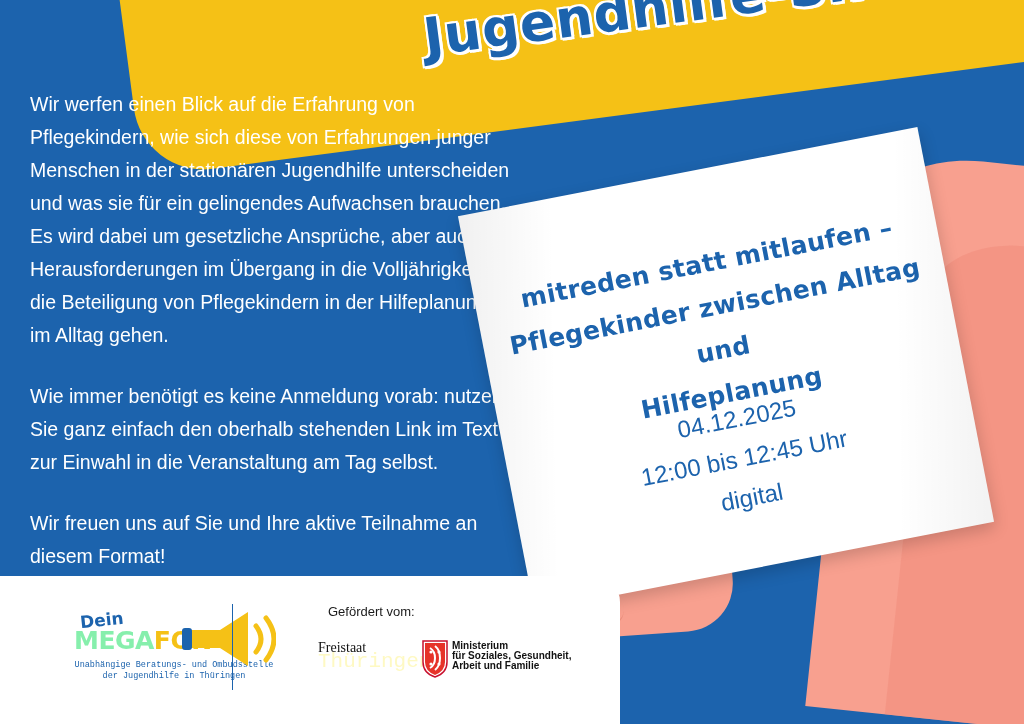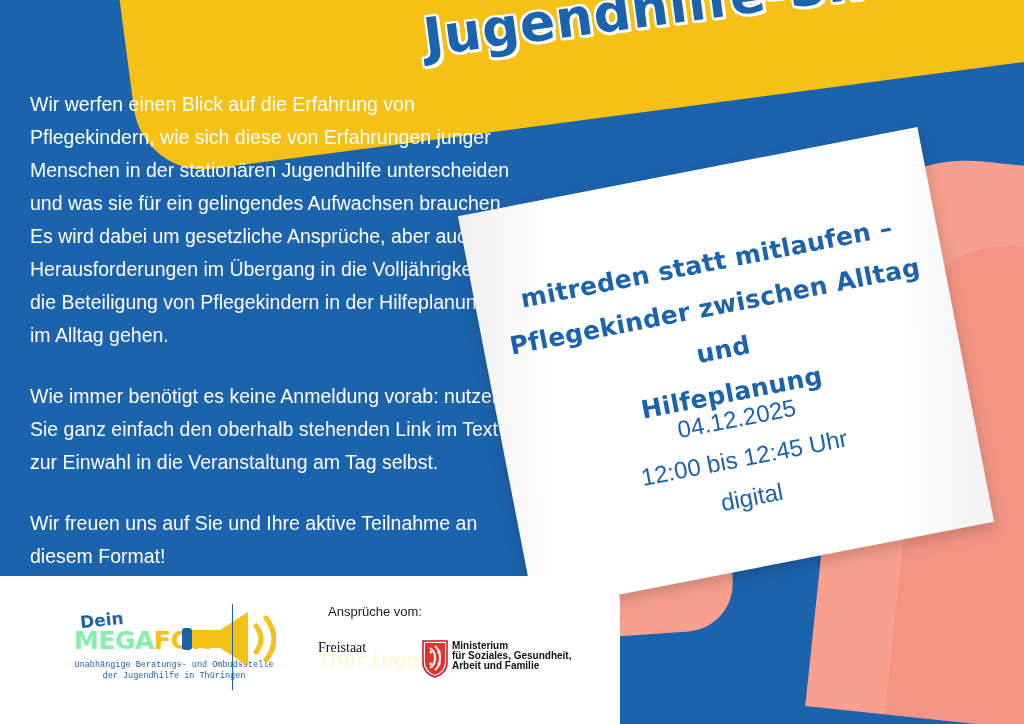--- a/index.html
+++ b/index.html
@@ -341,21 +341,21 @@
     <svg class="megaphone" viewBox="0 0 96 62">
       <path d="M6 22 L40 22 L68 4 L68 58 L40 40 L6 40 Z" fill="#f5c116"></path>
       <rect x="2" y="20" width="10" height="22" rx="3" fill="#1c63ad"></rect>
       <path d="M76 18 q10 13 0 26" stroke="#f5c116" stroke-width="5" fill="none" stroke-linecap="round"></path>
       <path d="M86 10 q16 21 0 42" stroke="#f5c116" stroke-width="5" fill="none" stroke-linecap="round"></path>
     </svg>
   </div>
 
   <div class="divider-v"></div>
 
-  <div class="funded-label">Ansprüche vom:</div>
+  <div class="funded-label">Gefördert vom:</div>
 
   <div class="min-logo">
     <div class="min-freistaat">Freistaat</div>
     <div class="min-thueringen">Thüringen</div>
     <svg class="coat" viewBox="0 0 26 38">
       <path d="M1 1 H25 V22 Q25 33 13 37 Q1 33 1 22 Z" fill="#ffffff" stroke="#c8102e" stroke-width="1.5"></path>
       <path d="M3 3 H23 V22 Q23 31 13 35 Q3 31 3 22 Z" fill="#e63329"></path>
       <path d="M8 8 q5 3 5 10 q0 7 -5 10 M13 6 q5 4 5 12 q0 8 -5 12" stroke="#ffffff" stroke-width="2" fill="none"></path>
       <circle cx="9" cy="12" r="1.6" fill="#ffffff"></circle>
       <circle cx="17" cy="12" r="1.6" fill="#ffffff"></circle>

